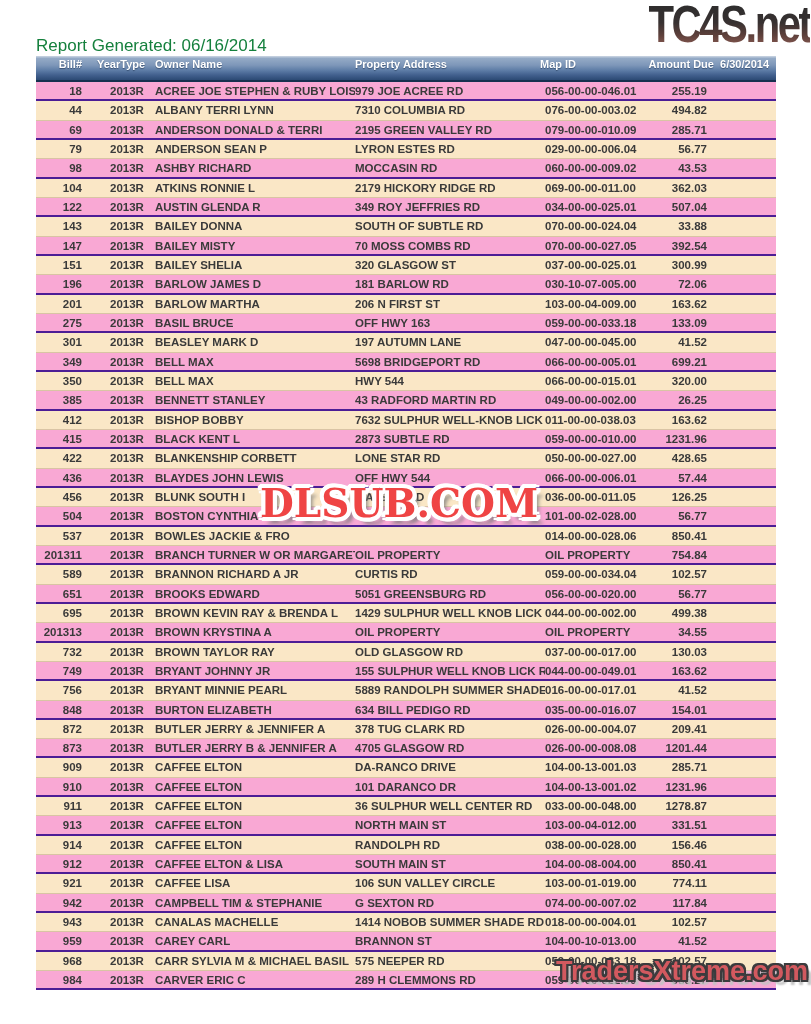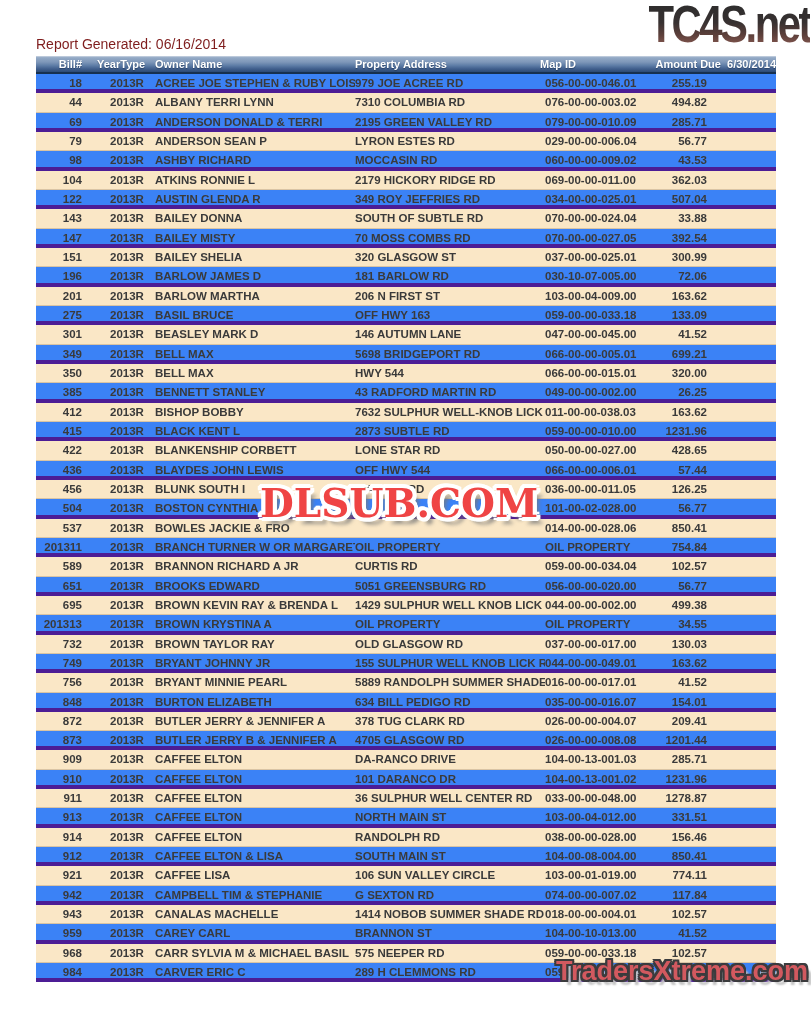--- a/index.html
+++ b/index.html
@@ -4,52 +4,52 @@
 <style>
   * { margin:0; padding:0; box-sizing:border-box; }
   html,body { background:#ffffff; }
   body {
     width:811px; height:1024px; position:relative; overflow:hidden;
     font-family:"Liberation Sans", sans-serif;
   }
 
   .report-generated {
     position:absolute; left:36px; top:36px;
-    font-size:14px; color:#7f1d1d; letter-spacing:0;
+    font-size:17px; color:#15803d; letter-spacing:0;
   }
 
   .site-logo {
     position:absolute; right:1px; top:0px;
     font-size:51px; font-weight:bold; letter-spacing:-3px; line-height:50px;
     transform:scaleX(0.82); transform-origin:right top;
     background:linear-gradient(180deg,#2d2d2d 0%,#373131 45%,#5d403b 70%,#956158 100%);
     -webkit-background-clip:text; background-clip:text; color:transparent;
   }
 
   .report-table { position:absolute; left:36px; top:56px; width:740px; }
 
   .thead {
     display:grid; grid-template-columns:46px 73px 200px 190px 95px 67px 69px;
-    height:18px; line-height:16px;
+    height:26px; line-height:16px;
     background:linear-gradient(180deg,#cdd7e4 0%,#94aac6 10%,#7e97b9 38%,#5d7ca6 60%,#415f8d 80%,#2c4a74 100%);
     border-bottom:2px solid #16304f;
     color:#ffffff; font-size:11px; font-weight:bold;
     text-shadow:0 1px 1px rgba(20,40,70,.55);
   }
   .thead .h-bill   { text-align:right; }
   .thead .h-year   { padding-left:15px; }
   .thead .h-map    { margin-left:-5px; }
-  .thead .h-amount { grid-column:6 / 8; text-align:right; padding-right:0; white-space:pre; }
+  .thead .h-amount { grid-column:6 / 8; text-align:right; padding-right:7px; white-space:pre; }
 
   .tbody .row {
     display:grid; grid-template-columns:46px 73px 200px 190px 95px 67px 69px;
     height:19.34px; line-height:18.3px;
     font-size:11.5px; font-weight:bold; color:#3a3a3a;
-    border-bottom:4px solid #4c1d95;
-    background:#3b82f6;
+    border-bottom:2px solid #4c1d95;
+    background:#f9a8d4;
   }
   .tbody .row:nth-child(even) { background:#fae7c6; border-bottom:1px solid #d9c4a4; }
   .cell { overflow:hidden; white-space:nowrap; }
   .c-bill { text-align:right; }
   .c-year { padding-left:28px; }
   .c-amt  { text-align:right; }
 
   .center-watermark {
     position:absolute; left:260px; top:481px;
     font-family:"DejaVu Serif", serif; font-weight:bold;
@@ -204,21 +204,21 @@
     <div class="cell c-owner">BASIL BRUCE</div>
     <div class="cell c-addr">OFF HWY 163</div>
     <div class="cell c-map">059-00-00-033.18</div>
     <div class="cell c-amt">133.09</div>
     <div class="cell"></div>
   </div>
       <div class="row">
     <div class="cell c-bill">301</div>
     <div class="cell c-year">2013R</div>
     <div class="cell c-owner">BEASLEY MARK D</div>
-    <div class="cell c-addr">146 AUTUMN LANE</div>
+    <div class="cell c-addr">197 AUTUMN LANE</div>
     <div class="cell c-map">047-00-00-045.00</div>
     <div class="cell c-amt">41.52</div>
     <div class="cell"></div>
   </div>
       <div class="row">
     <div class="cell c-bill">349</div>
     <div class="cell c-year">2013R</div>
     <div class="cell c-owner">BELL MAX</div>
     <div class="cell c-addr">5698 BRIDGEPORT RD</div>
     <div class="cell c-map">066-00-00-005.01</div>

